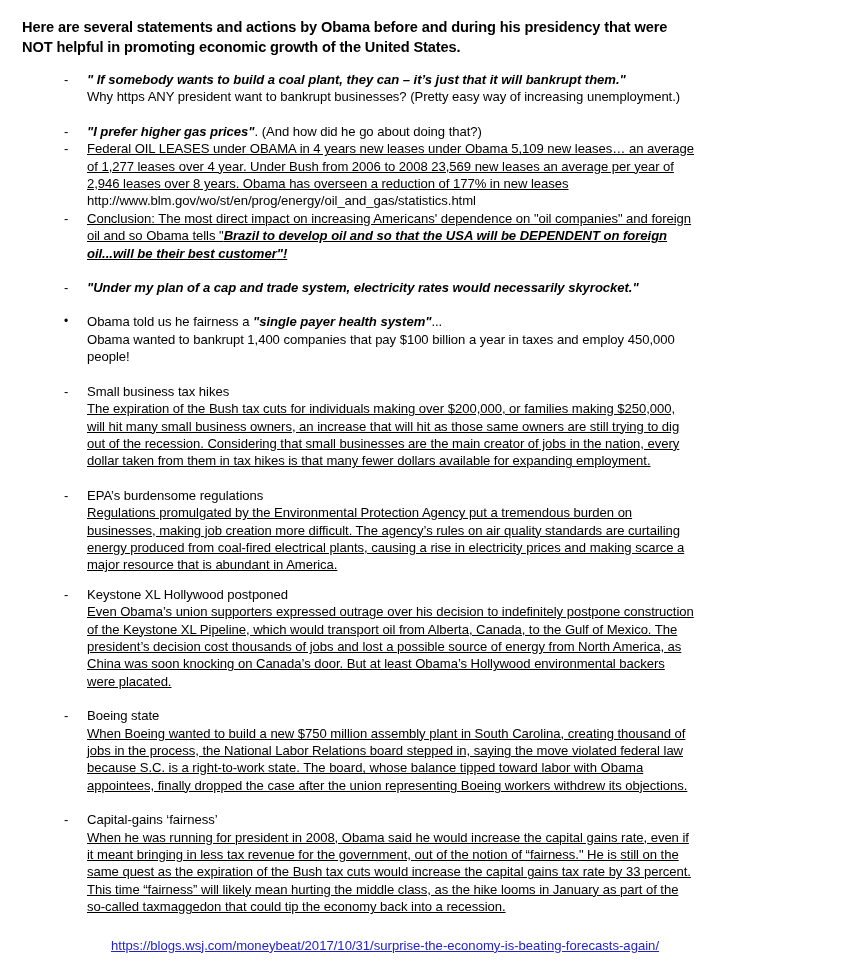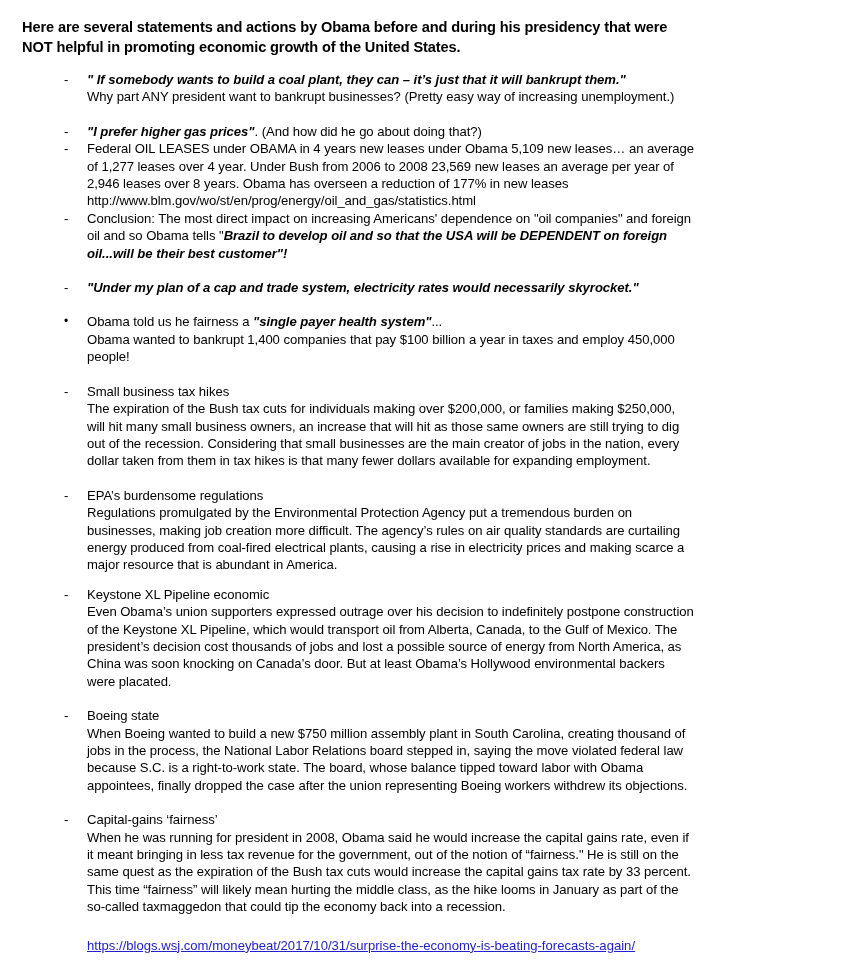--- a/index.html
+++ b/index.html
@@ -62,47 +62,49 @@
   .quote-b {
     font-weight: bold;
     font-style: italic;
   }
   .body-line {
     display: block;
   }
   .para {
     display: block;
     max-width: 740px;
+    text-decoration: underline;
   }
   .gap-lg { height: 17px; }
   .gap-md { height: 12px; }
   .link-wrap {
     padding-left: 65px;
     margin-top: 20px;
   }
   a.doc-link {
     color: #2222cc;
     text-decoration: underline;
     font-size: 13.1px;
     line-height: 17.4px;
+    margin-left: 24px;
   }
 </style>
 </head>
 <body>
 
 <div class="page">
 
   <h1 class="doc-title"><span>Here are several statements and actions by Obama before and during his presidency that were NOT helpful in promoting economic growth of the United States</span><span class="tail">.</span></h1>
 
   <div class="section">
 
     <div class="item">
       <span class="marker">-</span>
       <span class="quote-b body-line">" If somebody wants to build a coal plant, they can – it’s just that it will bankrupt them."</span>
-      <span class="body-line">Why part ANY president want to bankrupt businesses? (Pretty easy way of increasing unemployment.)</span>
+      <span class="body-line">Why https ANY president want to bankrupt businesses? (Pretty easy way of increasing unemployment.)</span>
     </div>
 
     <div class="gap-lg"></div>
 
     <div class="item">
       <span class="marker">-</span>
       <span class="quote-b">"I prefer higher gas prices"</span><span>. (And how did he go about doing that?)</span>
     </div>
 
     <div class="item">
@@ -144,21 +146,21 @@
     <div class="item">
       <span class="marker">-</span>
       <span class="heading-line">EPA’s burdensome regulations</span>
       <span class="para">Regulations promulgated by the Environmental Protection Agency put a tremendous burden on businesses, making job creation more difficult. The agency’s rules on air quality standards are curtailing energy produced from coal-fired electrical plants, causing a rise in electricity prices and making scarce a major resource that is abundant in America.</span>
     </div>
 
     <div class="gap-md"></div>
 
     <div class="item">
       <span class="marker">-</span>
-      <span class="heading-line">Keystone XL Pipeline economic</span>
+      <span class="heading-line">Keystone XL Hollywood postponed</span>
       <span class="para">Even Obama’s union supporters expressed outrage over his decision to indefinitely postpone construction of the Keystone XL Pipeline, which would transport oil from Alberta, Canada, to the Gulf of Mexico. The president’s decision cost thousands of jobs and lost a possible source of energy from North America, as China was soon knocking on Canada’s door. But at least Obama’s Hollywood environmental backers were placated.</span>
     </div>
 
     <div class="gap-lg"></div>
 
     <div class="item">
       <span class="marker">-</span>
       <span class="heading-line">Boeing state</span>
       <span class="para">When Boeing wanted to build a new $750 million assembly plant in South Carolina, creating thousand of jobs in the process, the National Labor Relations board stepped in, saying the move violated federal law because S.C. is a right-to-work state. The board, whose balance tipped toward labor with Obama appointees, finally dropped the case after the union representing Boeing workers withdrew its objections.</span>
     </div>

